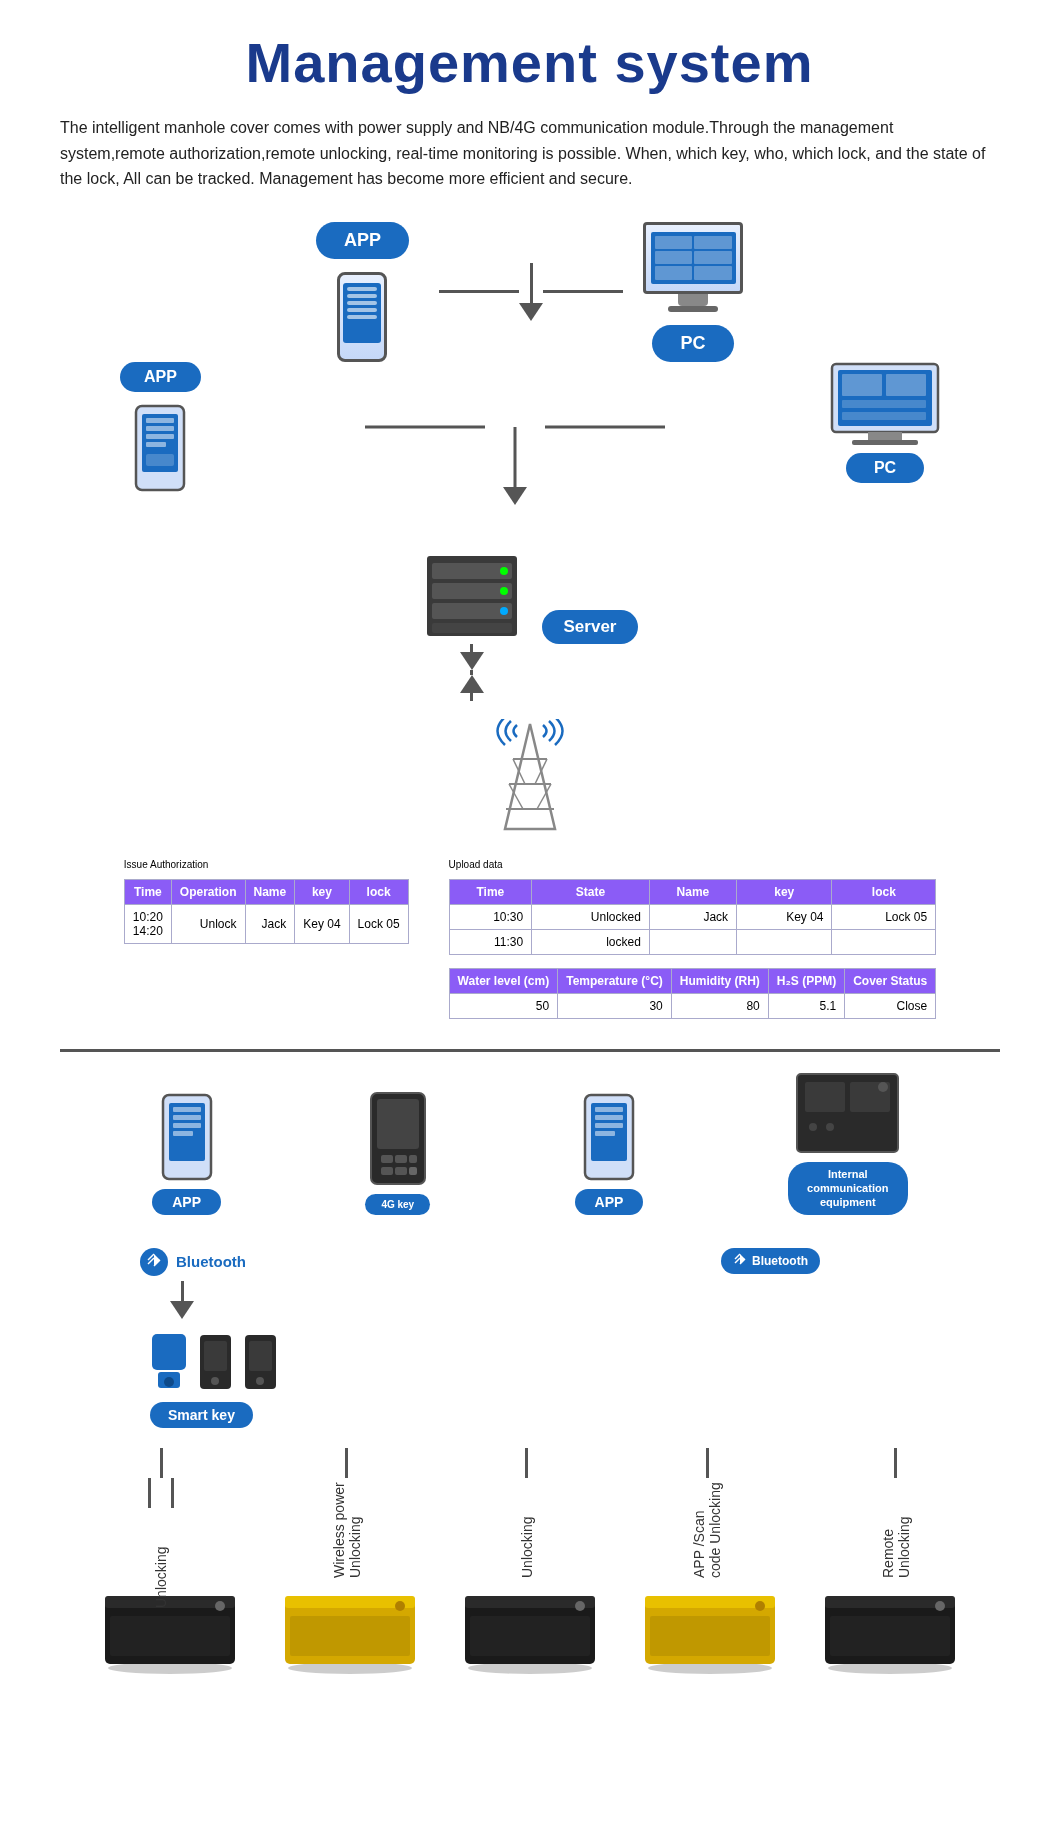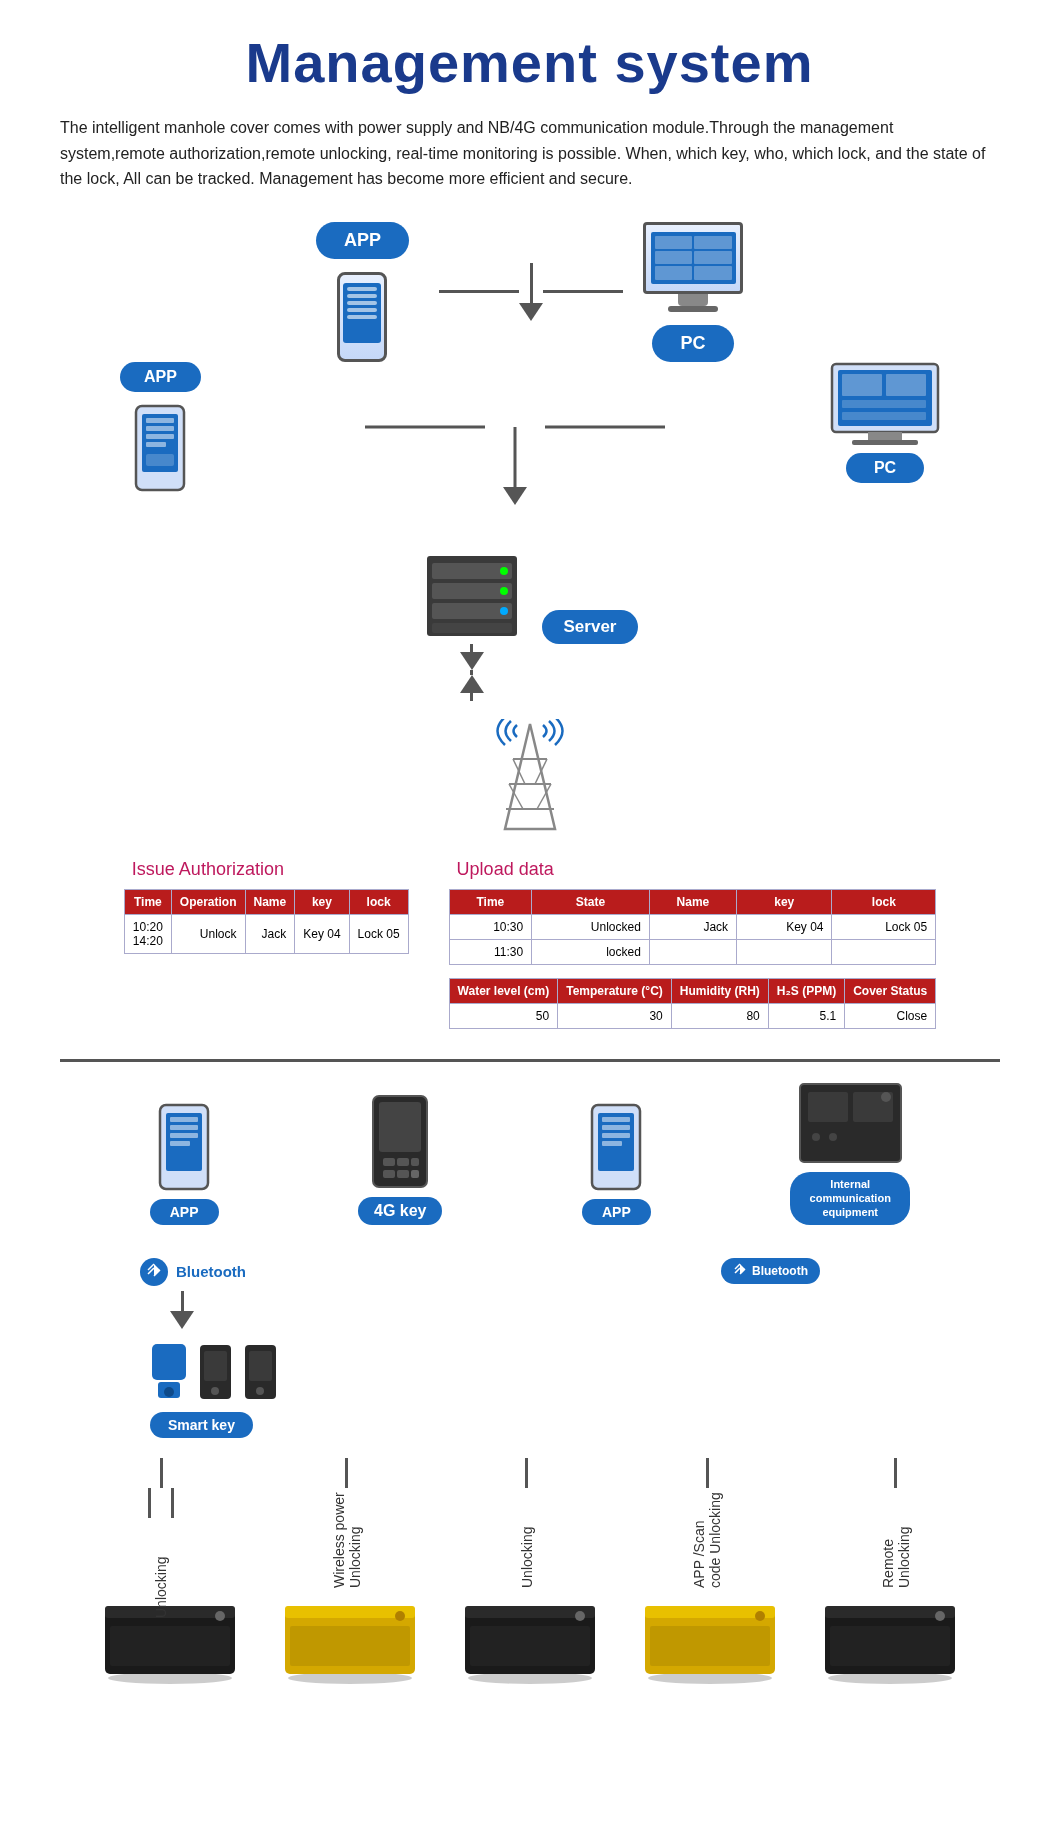--- a/index.html
+++ b/index.html
@@ -148,31 +148,30 @@
       font-size: 15px;
       font-weight: bold;
       margin-top: 5px;
     }
     .table-group {
       display: flex;
       flex-direction: column;
       gap: 5px;
     }
     .table-group-title {
-      font-size: 18px;
-      color: #be185d;
+      font-size: 10px;
+      color: #000000;
       margin-bottom: 4px;
-      margin-left: 8px;
     }
     .data-table {
       border-collapse: collapse;
       font-size: 12px;
     }
     .data-table th {
-      background: #b91c1c;
+      background: #8b5cf6;
       color: #fff;
       padding: 5px 8px;
       border: 1px solid #aac;
       text-align: center;
       font-weight: bold;
     }
     .data-table td {
       padding: 5px 8px;
       border: 1px solid #aac;
       text-align: right;
@@ -484,21 +483,21 @@
         <svg width="58" height="95" viewBox="0 0 58 95">
           <rect x="2" y="2" width="54" height="91" rx="6" fill="#2a2a2a" stroke="#555" stroke-width="2"></rect>
           <rect x="8" y="8" width="42" height="50" rx="3" fill="#444"></rect>
           <rect x="12" y="64" width="12" height="8" rx="2" fill="#555"></rect>
           <rect x="26" y="64" width="12" height="8" rx="2" fill="#555"></rect>
           <rect x="40" y="64" width="8" height="8" rx="2" fill="#555"></rect>
           <rect x="12" y="76" width="12" height="8" rx="2" fill="#555"></rect>
           <rect x="26" y="76" width="12" height="8" rx="2" fill="#555"></rect>
           <rect x="40" y="76" width="8" height="8" rx="2" fill="#666"></rect>
         </svg>
-        <div class="pill-label" style="font-size:16px; padding:5px 16px;">4G key</div>
+        <div class="pill-label" style="font-size:10px; padding:5px 16px;">4G key</div>
       </div>
 
       <div style="display:flex; flex-direction:column; align-items:center; gap:8px;">
         <svg width="52" height="88" viewBox="0 0 52 88">
           <rect x="2" y="2" width="48" height="84" rx="6" fill="#d0dff8" stroke="#555" stroke-width="2.5"></rect>
           <rect x="8" y="10" width="36" height="58" rx="2" fill="#1a6bc0"></rect>
           <rect x="12" y="14" width="28" height="5" rx="1" fill="rgba(255,255,255,0.5)"></rect>
           <rect x="12" y="22" width="28" height="5" rx="1" fill="rgba(255,255,255,0.5)"></rect>
           <rect x="12" y="30" width="28" height="5" rx="1" fill="rgba(255,255,255,0.5)"></rect>
           <rect x="12" y="38" width="20" height="5" rx="1" fill="rgba(255,255,255,0.5)"></rect>

